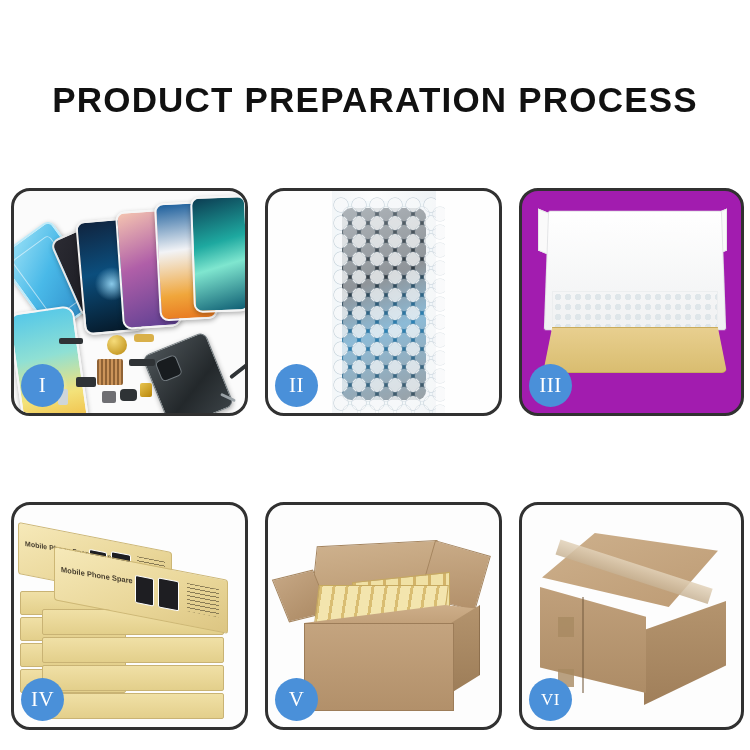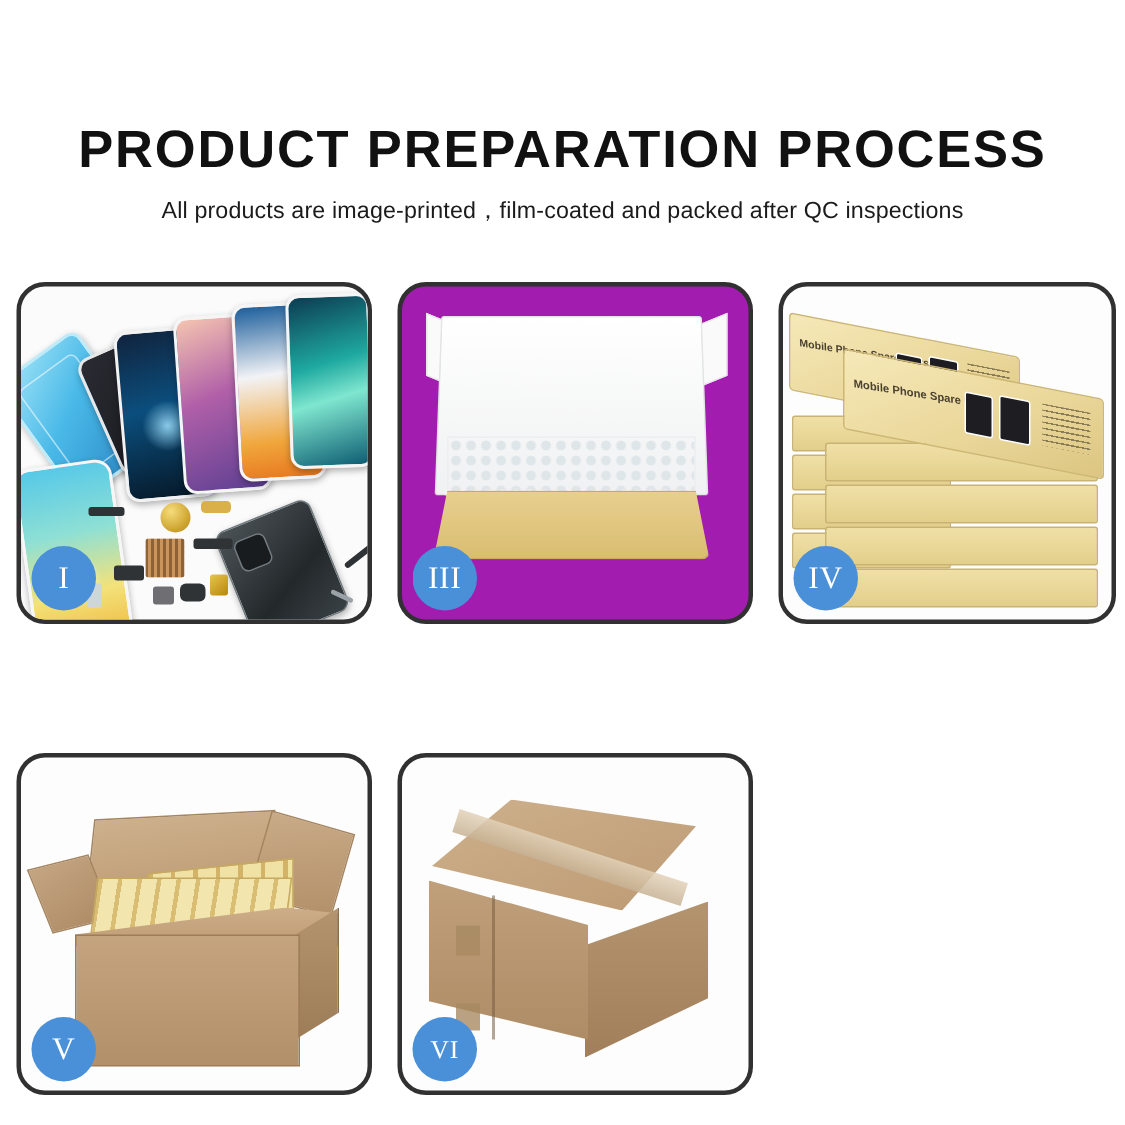--- a/index.html
+++ b/index.html
@@ -217,21 +217,20 @@
     background:#a88961;opacity:.8;}
   .sb-seam{position:absolute;left:60px;top:92px;width:1.5px;height:96px;background:rgba(120,95,66,.55);}
 </style>
 </head>
 <body>
 
 <div class="page">
 
   <div class="header">
     <div class="title">PRODUCT PREPARATION PROCESS</div>
-    <div class="subtitle">All products are image-printed，film-coated and packed after QC inspections</div>
   </div>
 
   <div class="grid">
 
     <div class="panel p1">
       <div class="stage">
         <div class="ph ph-film"></div>
         <div class="ph ph-glass"></div>
         <div class="ph ph-a"></div>
         <div class="ph ph-b"></div>
@@ -248,20 +247,29 @@
         <div class="chip" style="left:88px;top:200px;width:14px;height:12px;"></div>
         <div class="chip dark" style="left:106px;top:198px;width:17px;height:12px;border-radius:4px;"></div>
         <div class="chip gold" style="left:126px;top:192px;width:12px;height:14px;"></div>
         <div class="chip" style="left:44px;top:198px;width:10px;height:16px;border-radius:2px;background:#cfd6da;"></div>
         <div class="chip dark" style="left:214px;top:178px;width:22px;height:4px;transform:rotate(-38deg);"></div>
         <div class="chip" style="left:206px;top:205px;width:16px;height:3px;background:#9aa2a7;transform:rotate(25deg);"></div>
       </div>
       <div class="badge">I</div>
     </div>
 
+    <div class="panel p2">
+      <div class="stage">
+        <div class="wrap-bg"></div>
+        <div class="wrapped"></div>
+        <div class="bubbles"></div>
+        <div class="bubbles offset"></div>
+      </div>
+      <div class="badge">II</div>
+    </div>
 
     <div class="panel p3">
       <div class="stage">
         <div class="lid-flapL"></div>
         <div class="lid-flapR"></div>
         <div class="lid-back"></div>
         <div class="foam"></div>
         <div class="tray-items"></div>
         <div class="tray"></div>
       </div>

